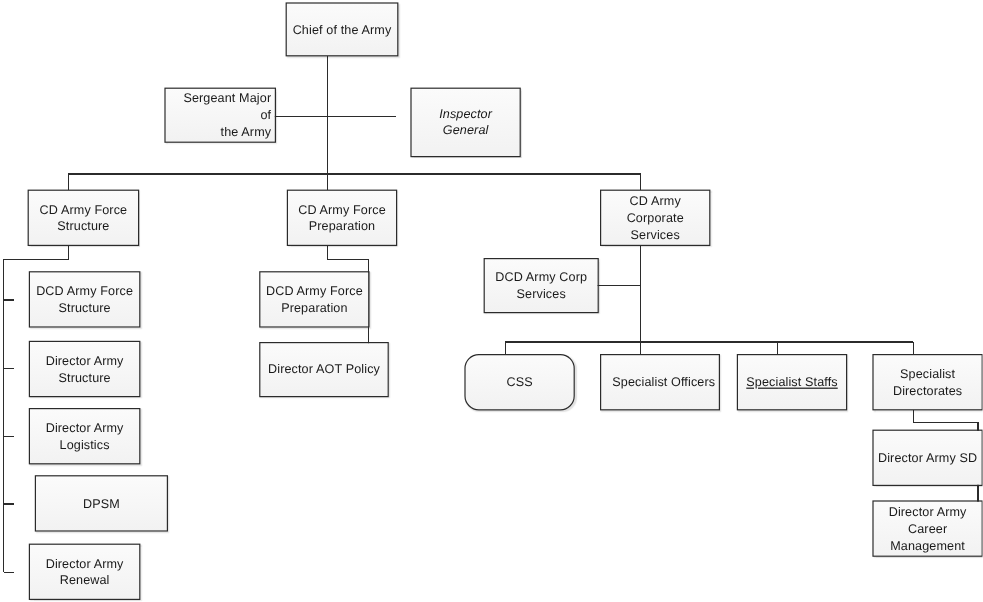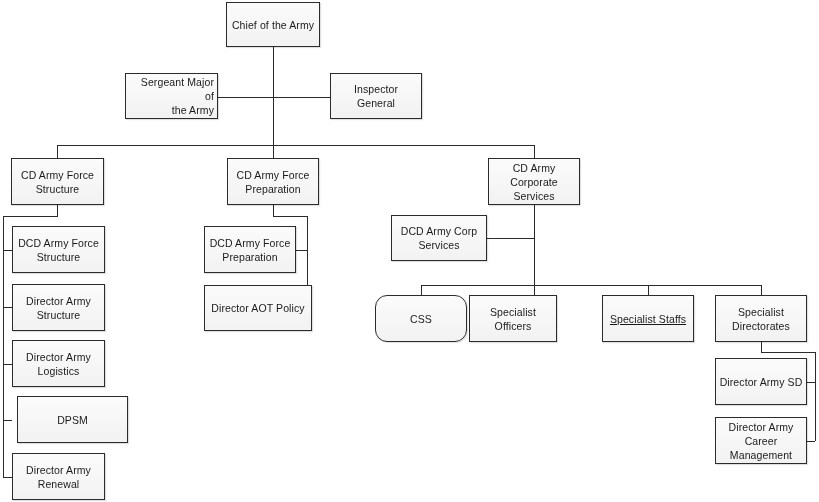--- a/index.html
+++ b/index.html
@@ -34,20 +34,21 @@
     display: flex;
     align-items: center;
     justify-content: center;
     text-align: center;
     color: #1a1a1a;
     font-size: 10.5px;
     line-height: 14px;
     letter-spacing: 0.1px;
     padding: 2px 3px;
     box-shadow: 1px 1px 1px rgba(0,0,0,0.12);
+    margin-left: 12px;
   }
   .node .node-label {
     display: block;
     width: 100%;
     white-space: pre-line;
   }
 </style>
 </head>
 <body>
 
@@ -81,21 +82,21 @@
       <polyline points="815,441 807,441" fill="none" stroke="#2b2b2b" stroke-width="1" shape-rendering="crispEdges"></polyline>
     </svg>
   <div id="node-layer">
       <div class="node" style="left: 226px; top: 2px; width: 94px; height: 45px;">
         <span class="node-label">Chief of the Army</span>
       </div>
       <div class="node" style="left: 125px; top: 73px; width: 93px; height: 46px; text-align: right;">
         <span class="node-label">Sergeant Major of
 the Army</span>
       </div>
-      <div class="node" style="left: 330px; top: 73px; width: 92px; height: 46px;">
+      <div class="node" style="left: 330px; top: 73px; width: 92px; height: 58px; font-style: italic;">
         <span class="node-label">Inspector General</span>
       </div>
       <div class="node" style="left: 11px; top: 158px; width: 93px; height: 47px;">
         <span class="node-label">CD Army Force
 Structure</span>
       </div>
       <div class="node" style="left: 227px; top: 158px; width: 92px; height: 47px;">
         <span class="node-label">CD Army Force
 Preparation</span>
       </div>
@@ -129,21 +130,21 @@
       <div class="node" style="left: 204px; top: 285px; width: 108px; height: 46px;">
         <span class="node-label">Director AOT Policy</span>
       </div>
       <div class="node" style="left: 391px; top: 215px; width: 96px; height: 46px;">
         <span class="node-label">DCD Army Corp
 Services</span>
       </div>
       <div class="node" style="left: 375px; top: 295px; width: 92px; height: 47px; border-radius: 12px;">
         <span class="node-label">CSS</span>
       </div>
-      <div class="node" style="left: 469px; top: 295px; width: 88px; height: 47px;">
+      <div class="node" style="left: 488px; top: 295px; width: 100px; height: 47px; text-align: right;">
         <span class="node-label">Specialist Officers</span>
       </div>
       <div class="node" style="left: 602px; top: 295px; width: 92px; height: 47px; text-decoration: underline;">
         <span class="node-label">Specialist Staffs</span>
       </div>
       <div class="node" style="left: 715px; top: 295px; width: 92px; height: 47px;">
         <span class="node-label">Specialist
 Directorates</span>
       </div>
       <div class="node" style="left: 715px; top: 358px; width: 92px; height: 47px; align-items: center;">

